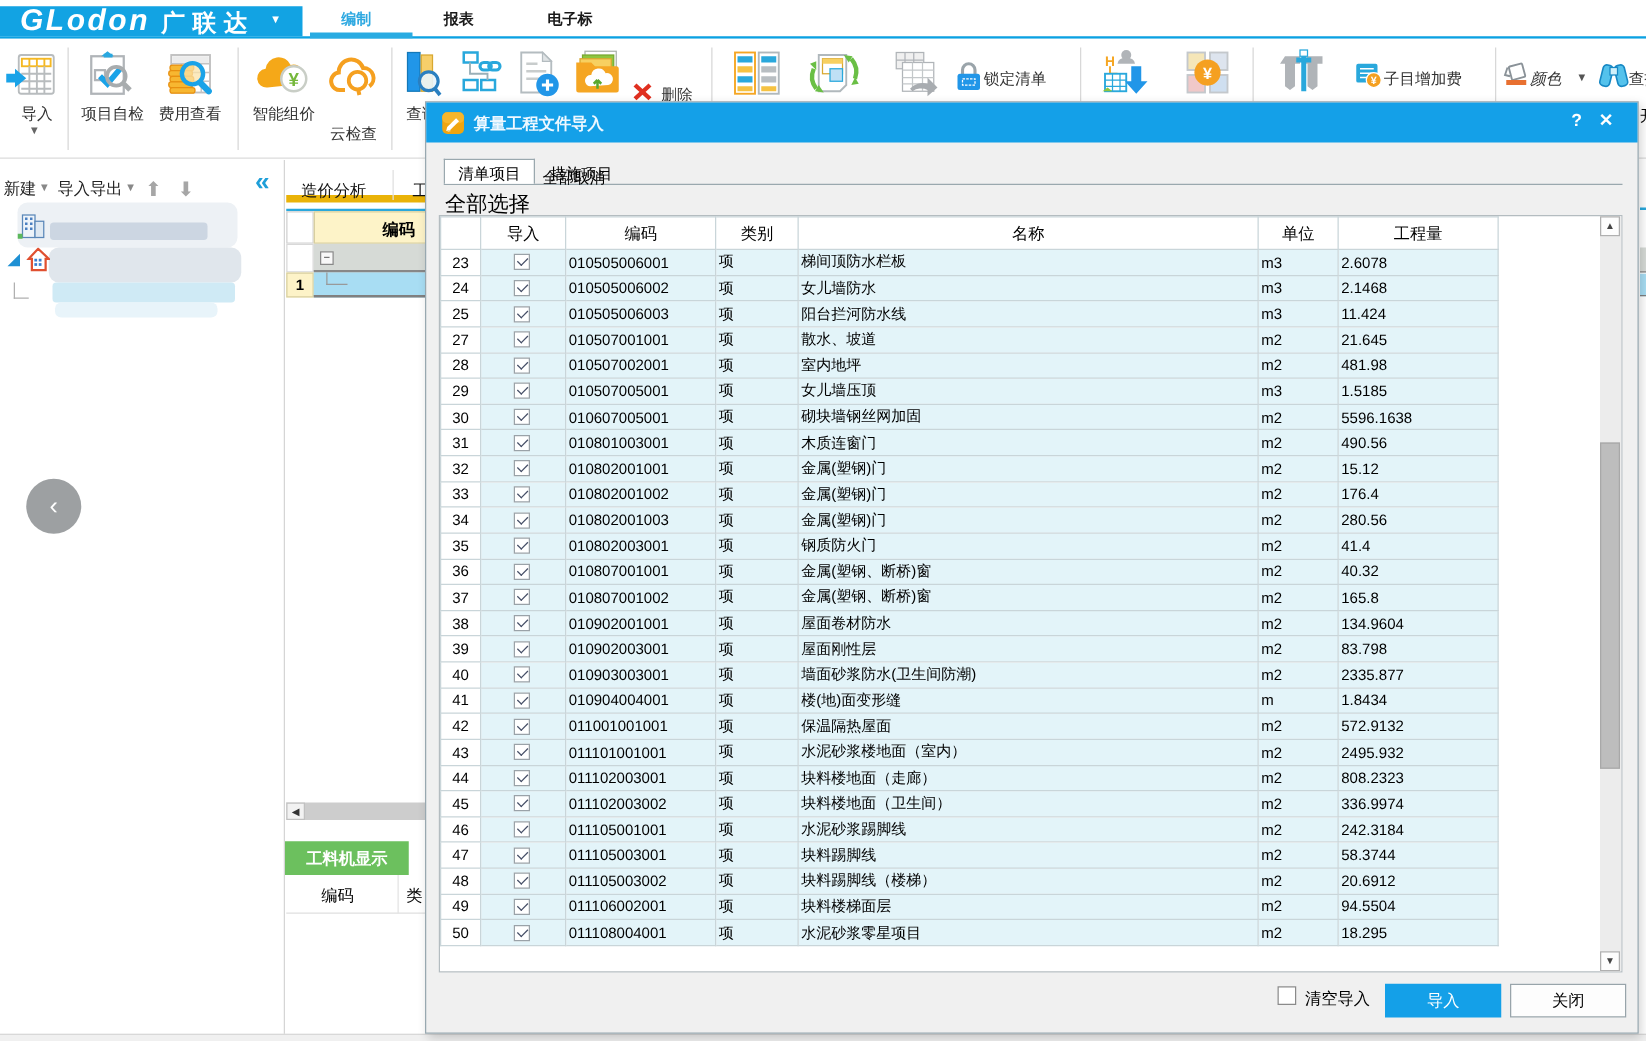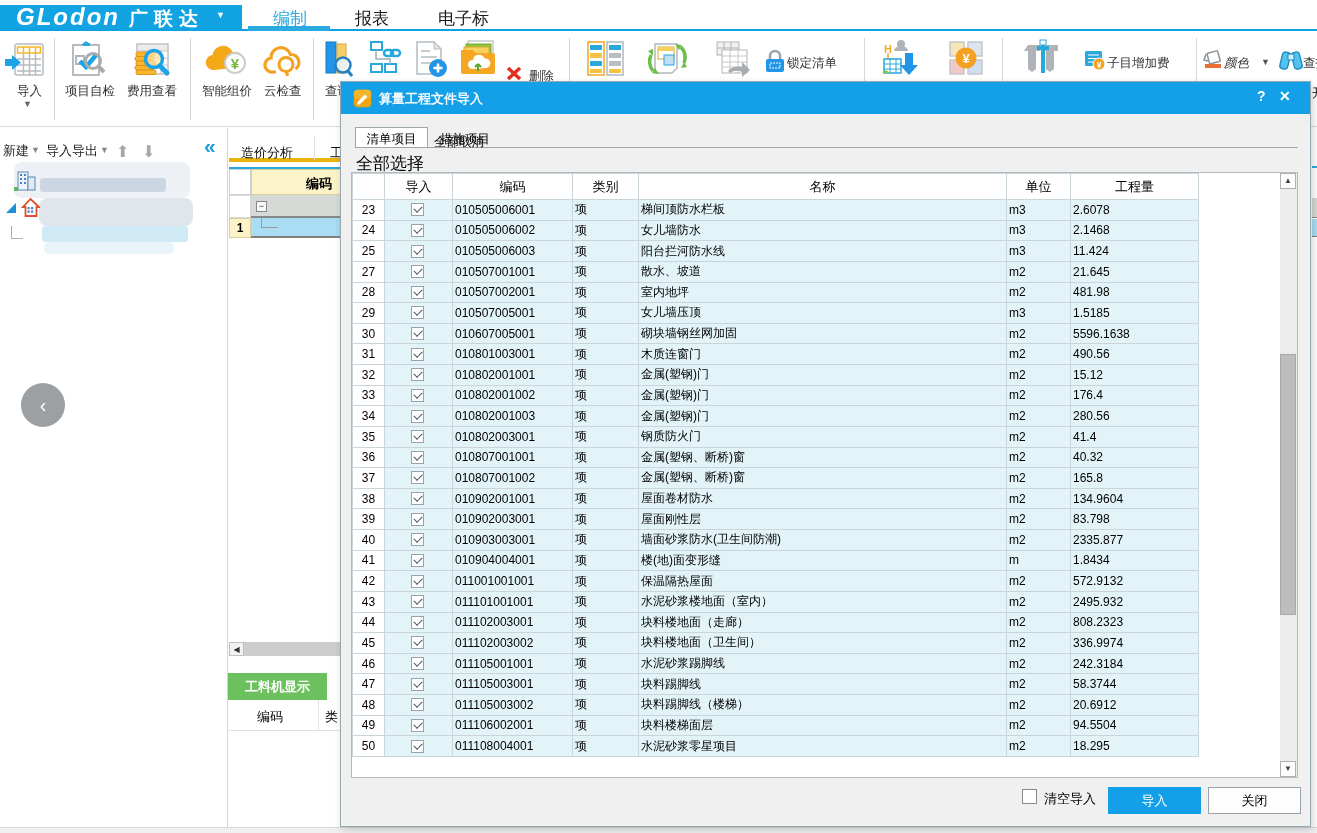--- a/index.html
+++ b/index.html
@@ -5,34 +5,34 @@
 * { margin:0; padding:0; box-sizing:border-box; }
 html,body { width:1317px; height:833px; overflow:hidden; background:#fff;
   font-family:"Liberation Sans", sans-serif; }
 .abs { position:absolute; }
 #stage { position:relative; width:1317px; height:833px; }
 
 
 #logo { left:0; top:5px; width:242px; height:24px; background:#12a3e3; color:#fff; }
 #topline { left:0; top:29px; width:1317px; height:2px; background:#0ba1e2; }
 #tabline { left:248px; top:26px; width:82px; height:5px; background:#29abe2; }
-.toptab { top:7px; font-size:17px; color:#1a1a1a; }
+.toptab { top:7px; font-size:12px; color:#1a1a1a;font-weight:bold; }
 
 
 #toolbar { left:0; top:31px; width:1317px; height:96px; background:#fff; border-bottom:1px solid #dcdcdc; }
 .tsep { position:absolute; top:7px; width:1px; height:82px; background:#d8d8d8; }
 .tlabel { position:absolute; top:52px; font-size:12.5px; color:#333; white-space:nowrap; }
 .smalltxt { position:absolute; font-size:12.5px; color:#333; white-space:nowrap; }
 
 
 #leftbar { left:0; top:128px; width:228px; height:705px; background:#fff; border-right:1px solid #d5d5d5; }
 .ltool { position:absolute; top:14px; font-size:13px; color:#222; }
 
 
-#midtabs { left:229px; top:128px; width:111px; height:34px; background:#fff; border-bottom:4px solid #eab308;}
+#midtabs { left:229px; top:128px; width:111px; height:34px; background:#fff; border-bottom:6px solid #eab308;}
 #bluebar2 { left:229px; top:167px; width:112px; height:2px; background:#29a8dc; }
 
 
 #dlg { left:340px; top:81px; width:971px; height:746px; background:#f0f0f0; border:1px solid #98a8b0; box-shadow:2px 3px 8px rgba(0,0,0,.18); }
 #dlgtitle { left:0; top:0; width:969px; height:32px; background:#14a0e8; }
 #dlgtable { left:10px; top:90px; width:947px; height:606px; background:#fff; border:1px solid #b4bcc0; }
 table.grid { border-collapse:collapse; table-layout:fixed; width:929px; }
 table.grid td { border:1px solid #c9d5d9; font-size:12px; color:#000; padding:0 2px;
   overflow:hidden; white-space:nowrap; height:20.64px; }
 table.grid tr.hdr td { border:1px solid #c9d5d9; background:#fff; text-align:center; font-size:13px; height:26px;}
@@ -237,21 +237,21 @@
   <div class="tsep" style="left:190px;"></div>
   <div class="tsep" style="left:313px;"></div>
   <div class="tsep" style="left:569px;"></div>
   <div class="tsep" style="left:864px;"></div>
   <div class="tsep" style="left:1002px;"></div>
   <div class="tsep" style="left:1196px;"></div>
   <span class="tlabel" style="left:17px;">导入</span>
   <span class="tlabel" style="left:65px;">项目自检</span>
   <span class="tlabel" style="left:127px;">费用查看</span>
   <span class="tlabel" style="left:202px;">智能组价</span>
-  <span class="tlabel" style="left:264px;">云检查</span>
+  <span class="tlabel" style="left:264px;margin-top:16px;">云检查</span>
   <span class="tlabel" style="left:325px;">查询</span>
   <span style="position:absolute;left:23px;top:68px;font-size:9px;color:#666;">▼</span>
   <span class="smalltxt" style="left:529px;top:37px;">删除</span>
   <span class="smalltxt" style="left:787px;top:24px;">锁定清单</span>
   <span class="smalltxt" style="left:1107px;top:24px;">子目增加费</span>
   <span class="smalltxt" style="left:1224px;top:24px;font-style:italic;">颜色</span>
   <span style="position:absolute;left:1261px;top:26px;font-size:9px;color:#555;">▼</span>
   <span class="smalltxt" style="left:1303px;top:24px;">查找</span>
 </div>
 

